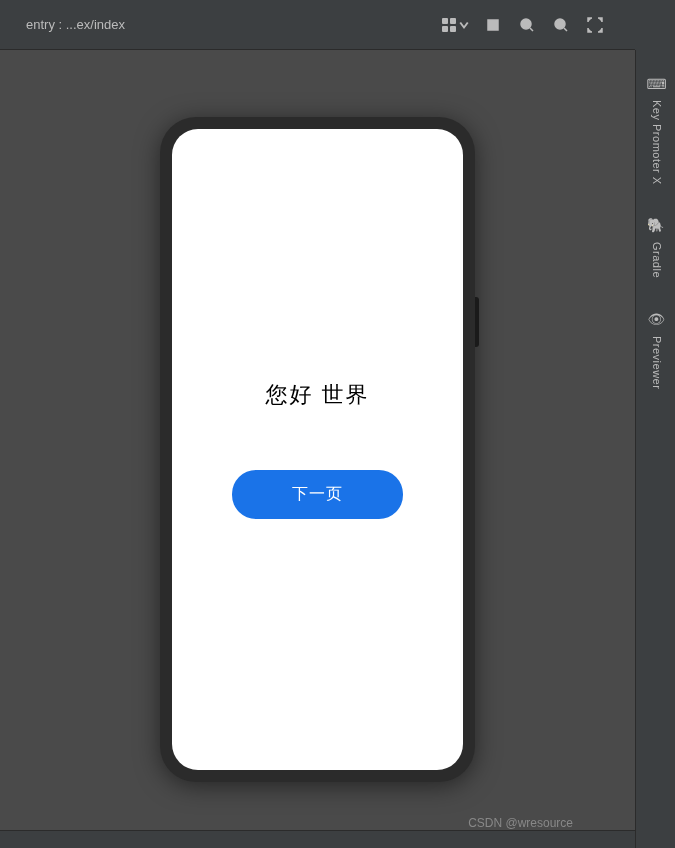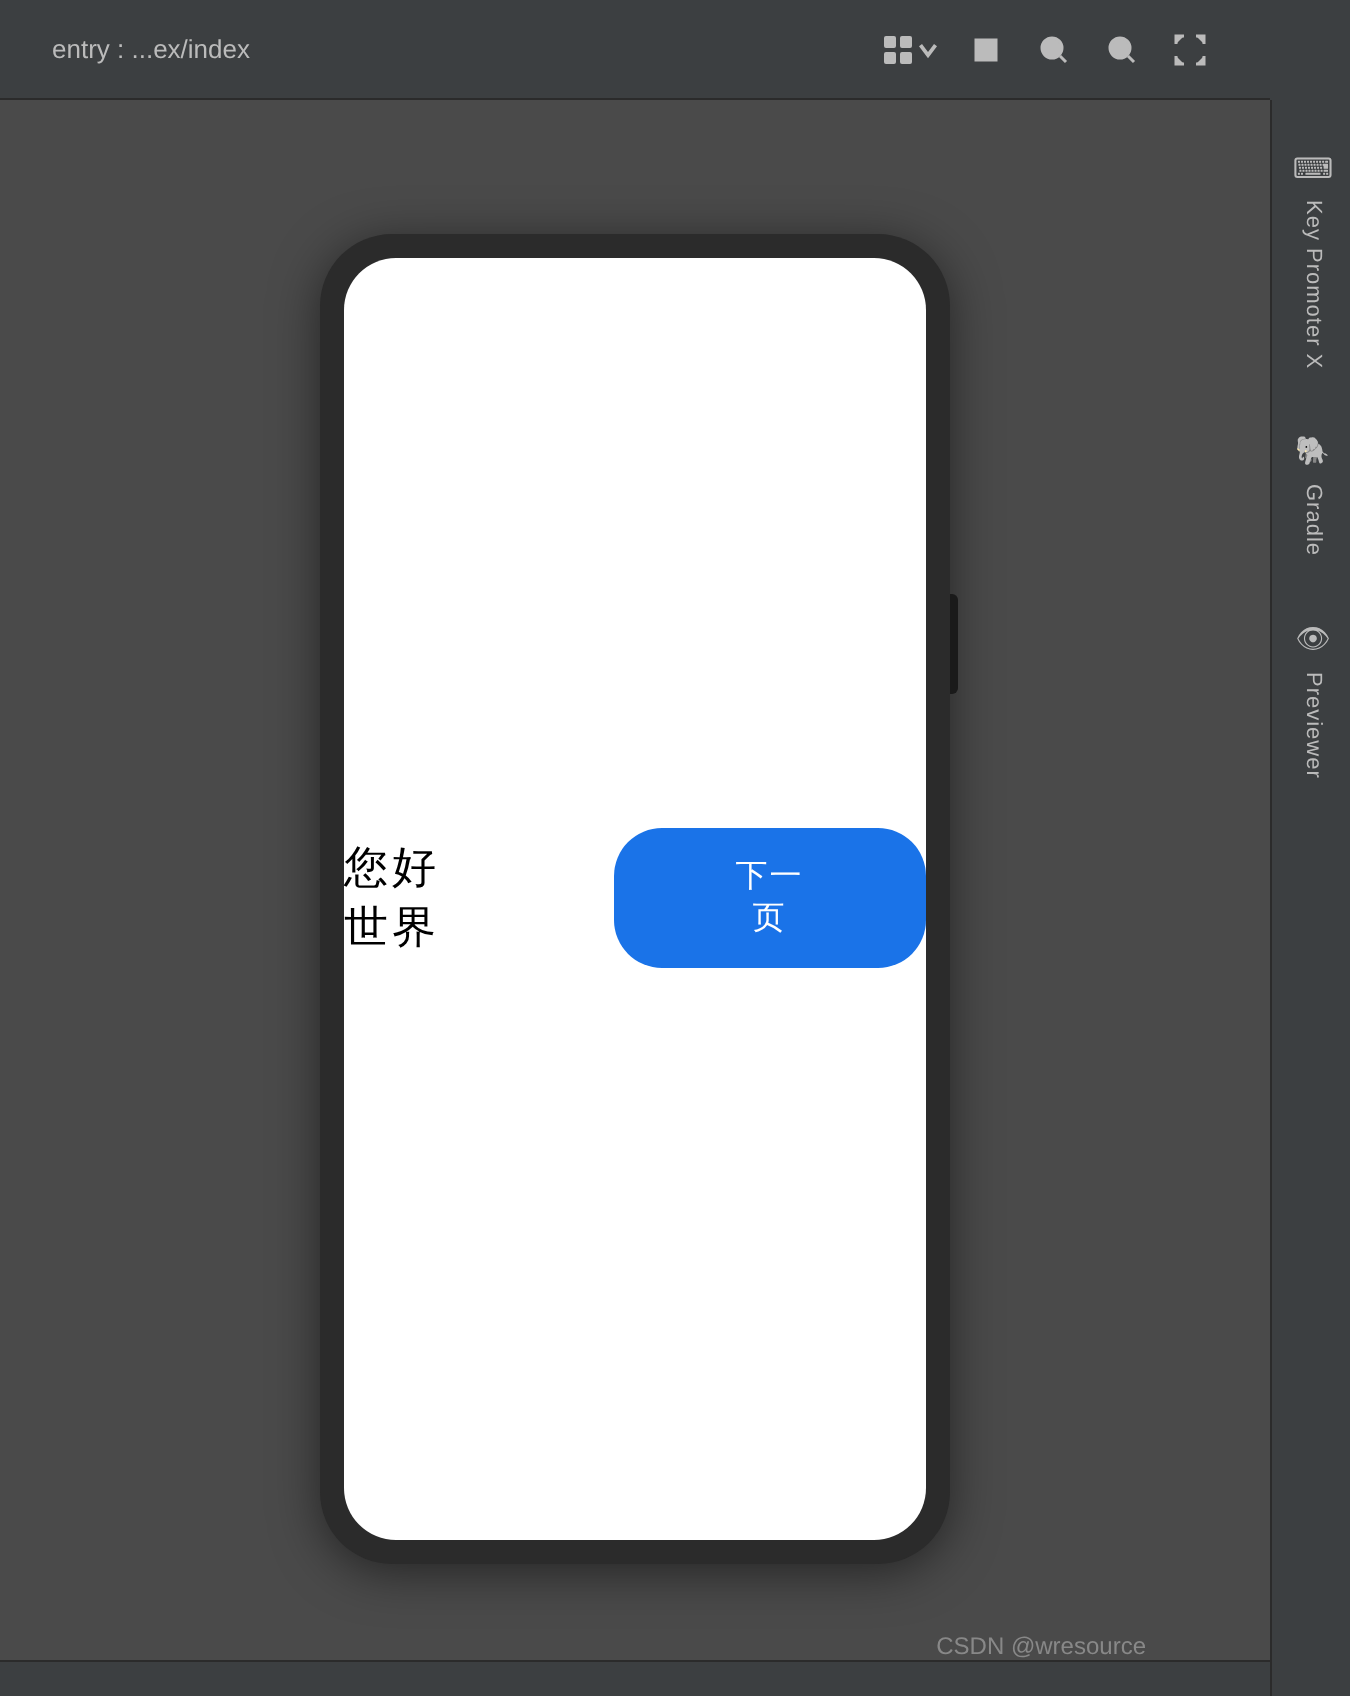--- a/index.html
+++ b/index.html
@@ -106,21 +106,21 @@
       display: flex;
       flex-direction: column;
       align-items: center;
       justify-content: center;
       position: relative;
       overflow: hidden;
     }
 
     .phone-content {
       display: flex;
-      flex-direction: row;
+      flex-direction: column;
       align-items: center;
       justify-content: center;
       gap: 60px;
     }
 
     .hello-text {
       font-size: 22px;
       color: #000000;
       font-family: 'Microsoft YaHei', 'PingFang SC', sans-serif;
       letter-spacing: 2px;

